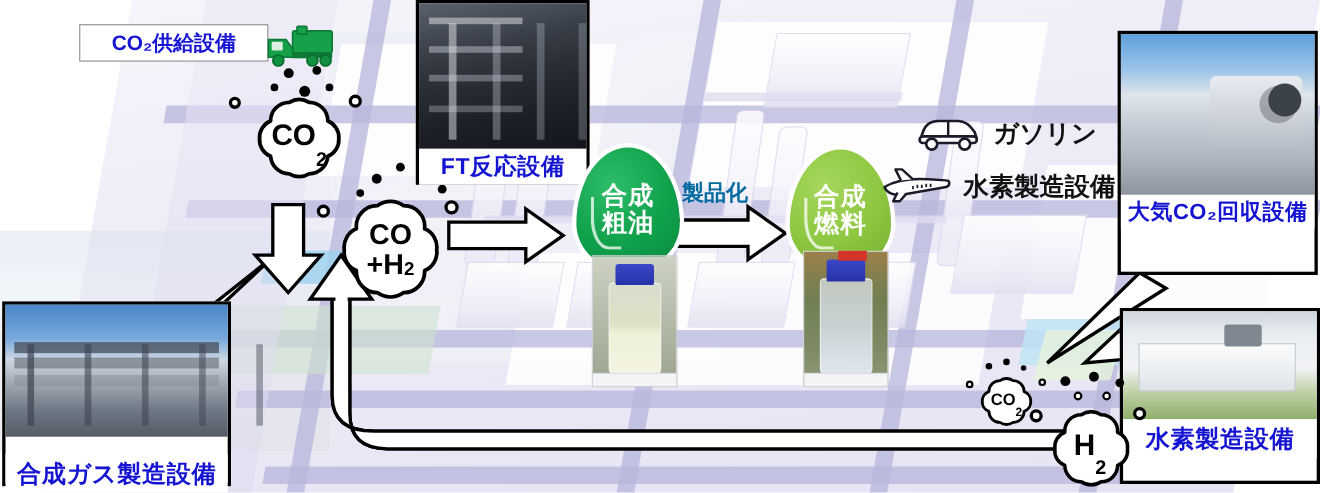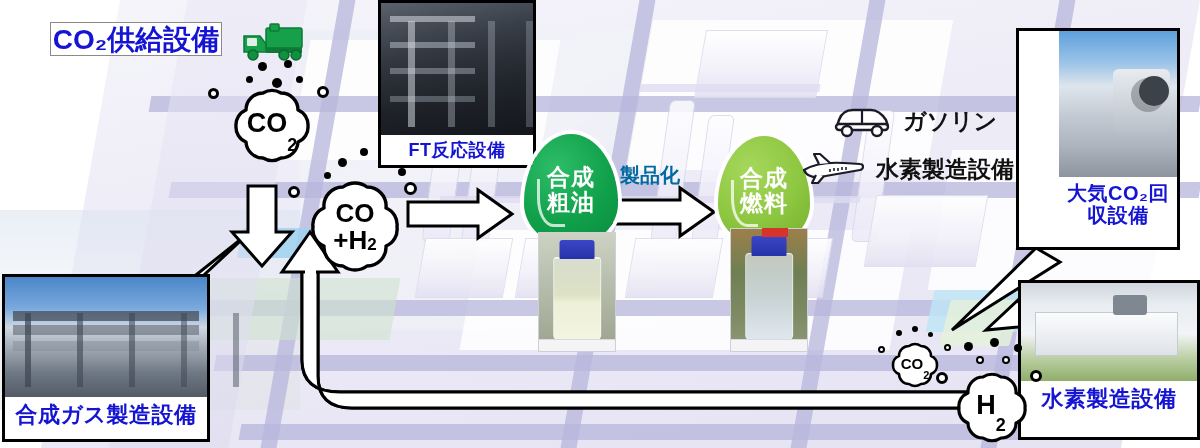--- a/index.html
+++ b/index.html
@@ -252,21 +252,21 @@
 
     <path d="M1010,392 L340,392 Q302,392 302,360 L302,268 L318,268 L318,376 Q318,408 352,408 L1010,408 Z" fill="#ffffff" stroke="none" opacity="1"></path>
     <path d="M1010,408 L352,408 Q318,408 318,376 L318,268" fill="none" stroke="#000" stroke-width="3"></path>
     <path d="M1010,392 L340,392 Q302,392 302,360 L302,268" fill="none" stroke="#000" stroke-width="3"></path>
 
     <polygon points="310,232 338,272 282,272" fill="#ffffff" stroke="#000" stroke-width="3"></polygon>
 
     <rect x="305" y="266" width="11" height="10" fill="#ffffff" stroke="none"></rect>
   </svg>
 
-  <div class="labelbox thin" style="left:50px;top:22px;width:172px;height:34px;line-height:34px;font-size:28px;">CO₂供給設備</div>
+  <div class="labelbox thin" style="left:72px;top:22px;width:172px;height:34px;line-height:34px;font-size:19px;">CO₂供給設備</div>
 
   <div class="truck-icon" style="left:240px;top:22px;">
     <svg width="68" height="42" viewBox="0 0 68 42">
       <rect x="26" y="6" width="36" height="20" rx="2" fill="#17a04a" stroke="#0d7a36" stroke-width="1.5"></rect>
       <rect x="30" y="2" width="9" height="7" rx="1" fill="#17a04a" stroke="#0d7a36" stroke-width="1.5"></rect>
       <path d="M4,14 L20,14 L26,22 L26,30 L4,30 Z" fill="#17a04a" stroke="#0d7a36" stroke-width="1.5"></path>
       <rect x="7" y="16" width="10" height="8" rx="1" fill="#ffffff" opacity=".85"></rect>
       <rect x="26" y="26" width="36" height="5" fill="#0d7a36"></rect>
       <circle cx="13" cy="33" r="5" fill="#11903f" stroke="#0a6b2f" stroke-width="1.5"></circle>
       <circle cx="44" cy="33" r="5" fill="#11903f" stroke="#0a6b2f" stroke-width="1.5"></circle>
@@ -313,21 +313,21 @@
   <div class="bub" style="left:288px;top:186px;width:12px;height:12px;"></div>
   <div class="bub" style="left:404px;top:182px;width:13px;height:13px;"></div>
   <div class="bub" style="left:338px;top:158px;width:9px;height:9px;border-width:0;background:#000;"></div>
   <div class="bub" style="left:360px;top:148px;width:8px;height:8px;border-width:0;background:#000;"></div>
   <div class="bub" style="left:382px;top:156px;width:9px;height:9px;border-width:0;background:#000;"></div>
   <div class="bub" style="left:324px;top:172px;width:7px;height:7px;border-width:0;background:#000;"></div>
   <div class="bub" style="left:398px;top:168px;width:8px;height:8px;border-width:0;background:#000;"></div>
 
   <div class="card" style="left:378px;top:0;width:158px;height:168px;">
     <div class="photo ph-ft"></div>
-    <div class="cap" style="font-size:18px;padding:5px 0 4px;">FT反応設備</div>
+    <div class="cap" style="font-size:21px;padding:5px 0 4px;">FT反応設備</div>
   </div>
 
   <div class="drop" style="left:524px;top:134px;width:94px;height:112px;">
     <div class="shape" style="background:radial-gradient(circle at 34% 30%, #2dbd68 0%, #10a04a 55%, #0a8b3e 100%);">
       <div class="gloss"></div>
       <div class="dtext" style="font-size:23px;">
         <span>合成</span>
         <span>粗油</span>
       </div>
     </div>
@@ -385,30 +385,30 @@
           <line x1="38" y1="16" x2="38" y2="19"></line>
             <line x1="42" y1="15" x2="42" y2="18"></line>
           <line x1="46" y1="15" x2="46" y2="18"></line>
         </g>
       </svg>
     </span>
     <span class="ftext" style="font-size:23px;">水素製造設備</span>
   </div>
 
 
-  <div class="card" style="left:1016px;top:28px;width:164px;height:222px;padding-left:40px;">
+  <div class="card" style="left:1016px;top:28px;width:182px;height:222px;">
     <div class="photo ph-dac"></div>
     <div class="cap" style="font-size:20px;padding:5px 0 4px;">
       <div>大気CO₂回収設備</div>
     </div>
   </div>
 
   <div class="card" style="left:2px;top:274px;width:208px;height:168px;">
     <div class="photo ph-syngas"></div>
-    <div class="cap" style="font-size:22px;padding:6px 0 5px;">合成ガス製造設備</div>
+    <div class="cap" style="font-size:22px;padding:6px 0 5px;margin-top:16px;">合成ガス製造設備</div>
   </div>
 
   <div class="card" style="left:1018px;top:280px;width:182px;height:160px;">
     <div class="photo ph-h2"></div>
     <div class="cap" style="font-size:22px;padding:6px 0 5px;">水素製造設備</div>
   </div>
 
   <div class="cloud" style="left:884px;top:340px;width:62px;height:46px;">
     <svg width="62" height="46" viewBox="0 0 62 46">
       <path d="M15,16 a10,10 0 0 1 10,-10 a11,11 0 0 1 12,0 a10,10 0 0 1 10,10

